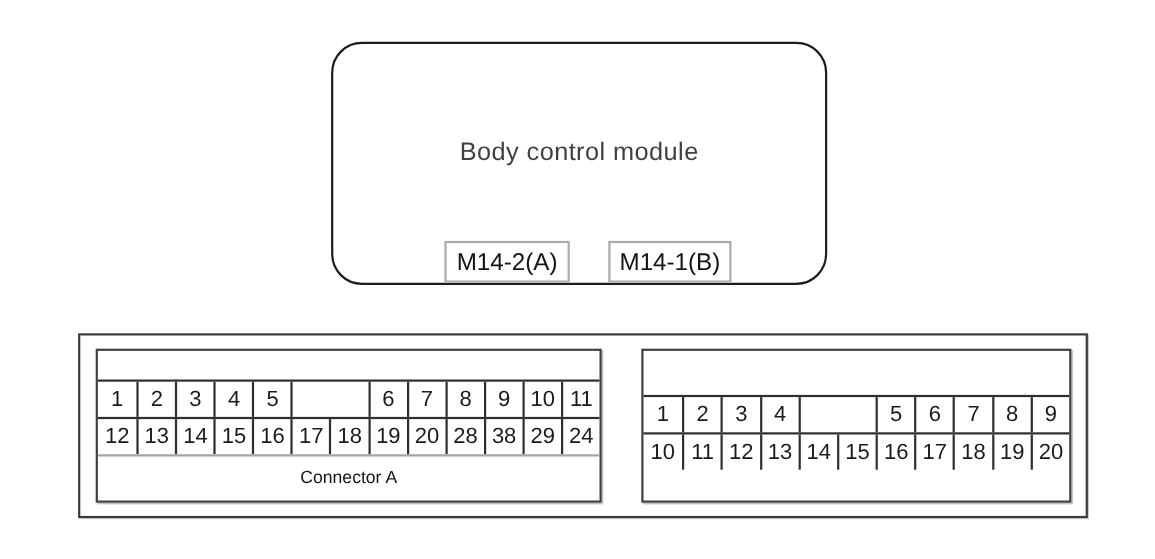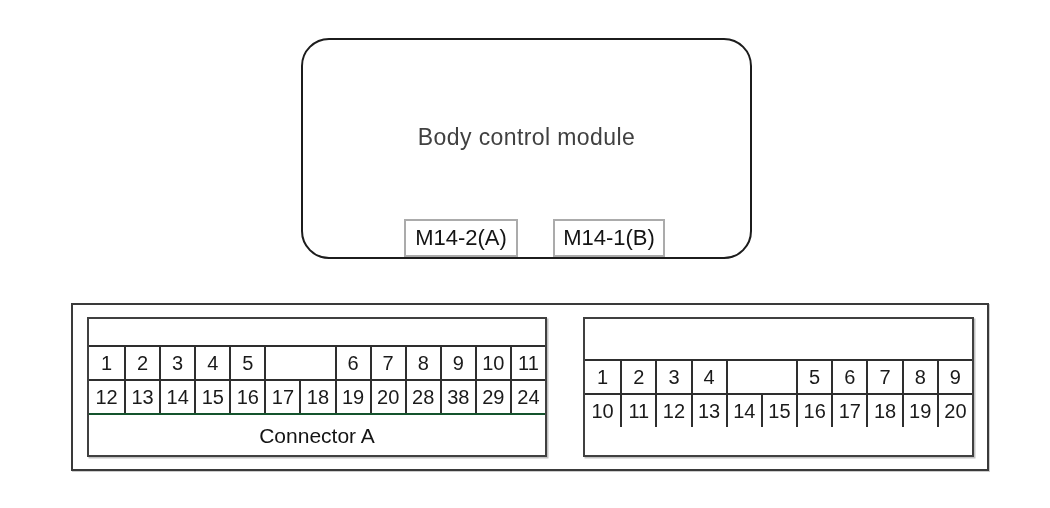--- a/index.html
+++ b/index.html
@@ -81,25 +81,25 @@
     font-size: 20px;
     color: #1a1a1a;
     border-left: 2px solid #2e2e2e;
     overflow: hidden;
   }
   .conn-row .pin:first-child { border-left: none; }
   .conn-row.row-bottom { border-top: 2px solid #2e2e2e; }
 
   .conn-label {
     flex: 1;
-    border-top: 2px solid #14532d;
+    border-top: 2px solid #a3a3a3;
     display: flex;
     align-items: center;
     justify-content: center;
-    font-size: 21px;
+    font-size: 16px;
     line-height: 1;
     color: #141414;
   }
 </style>
 </head>
 <body>
 
 <div class="stage">
 
   <div class="bcm">

